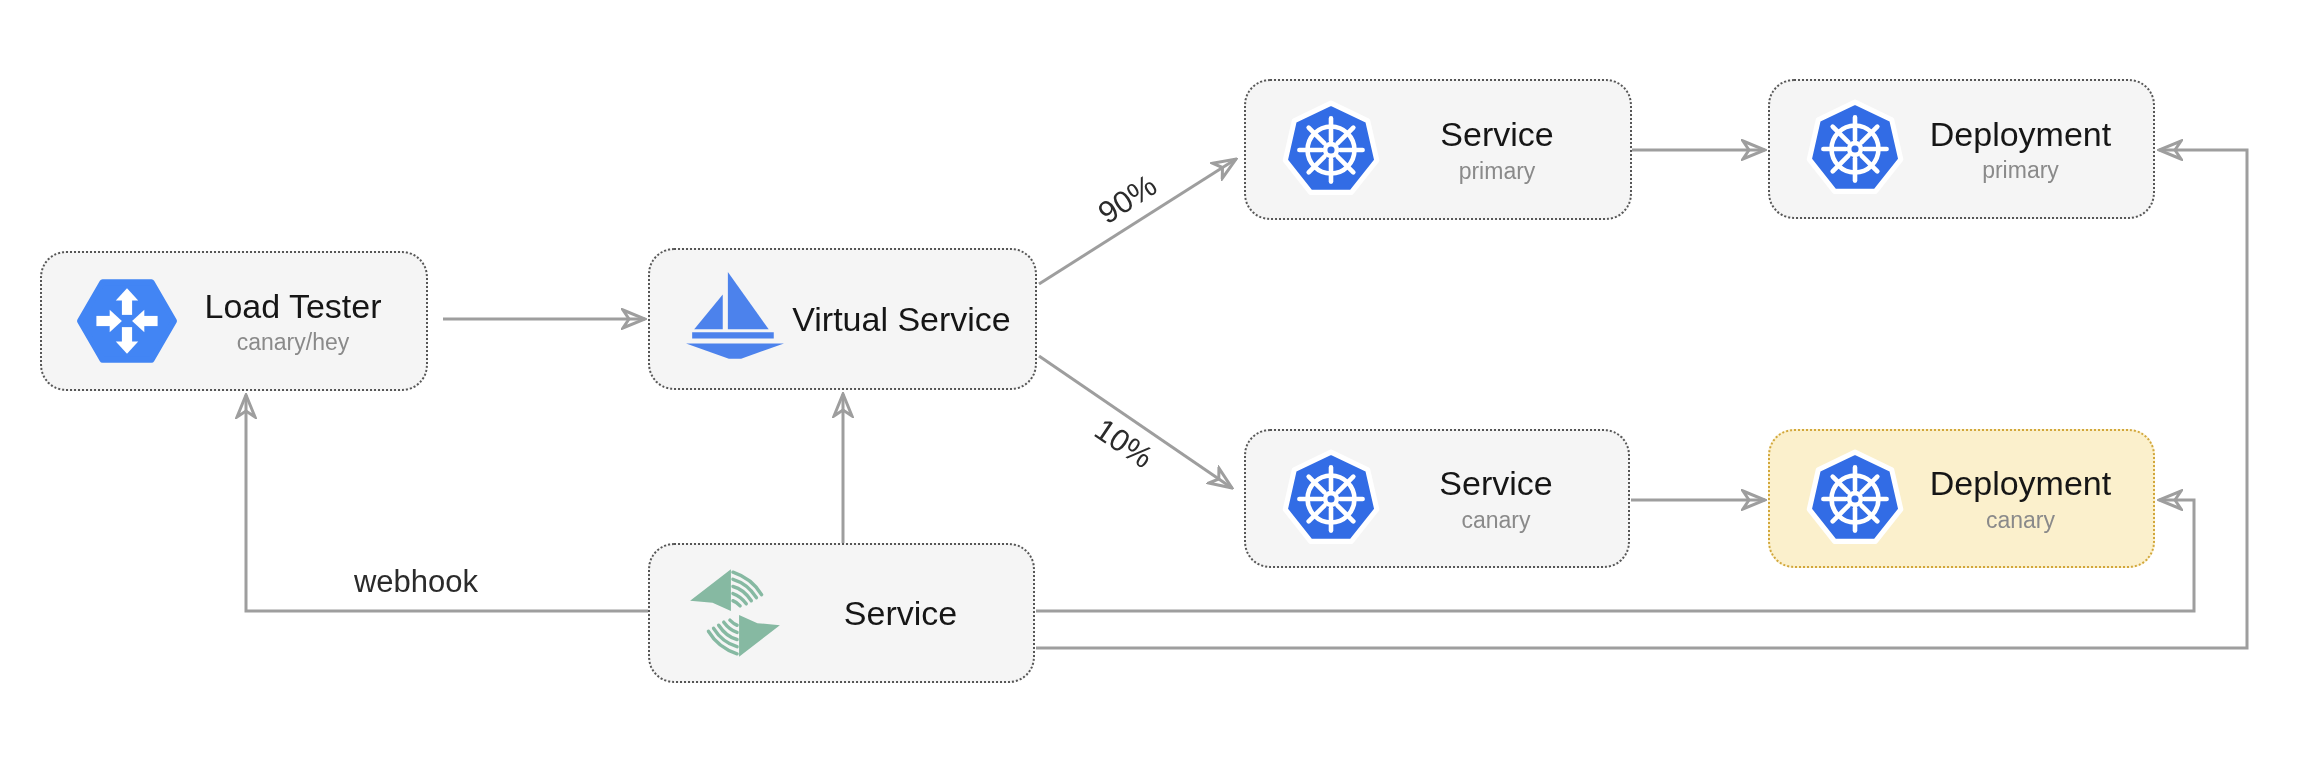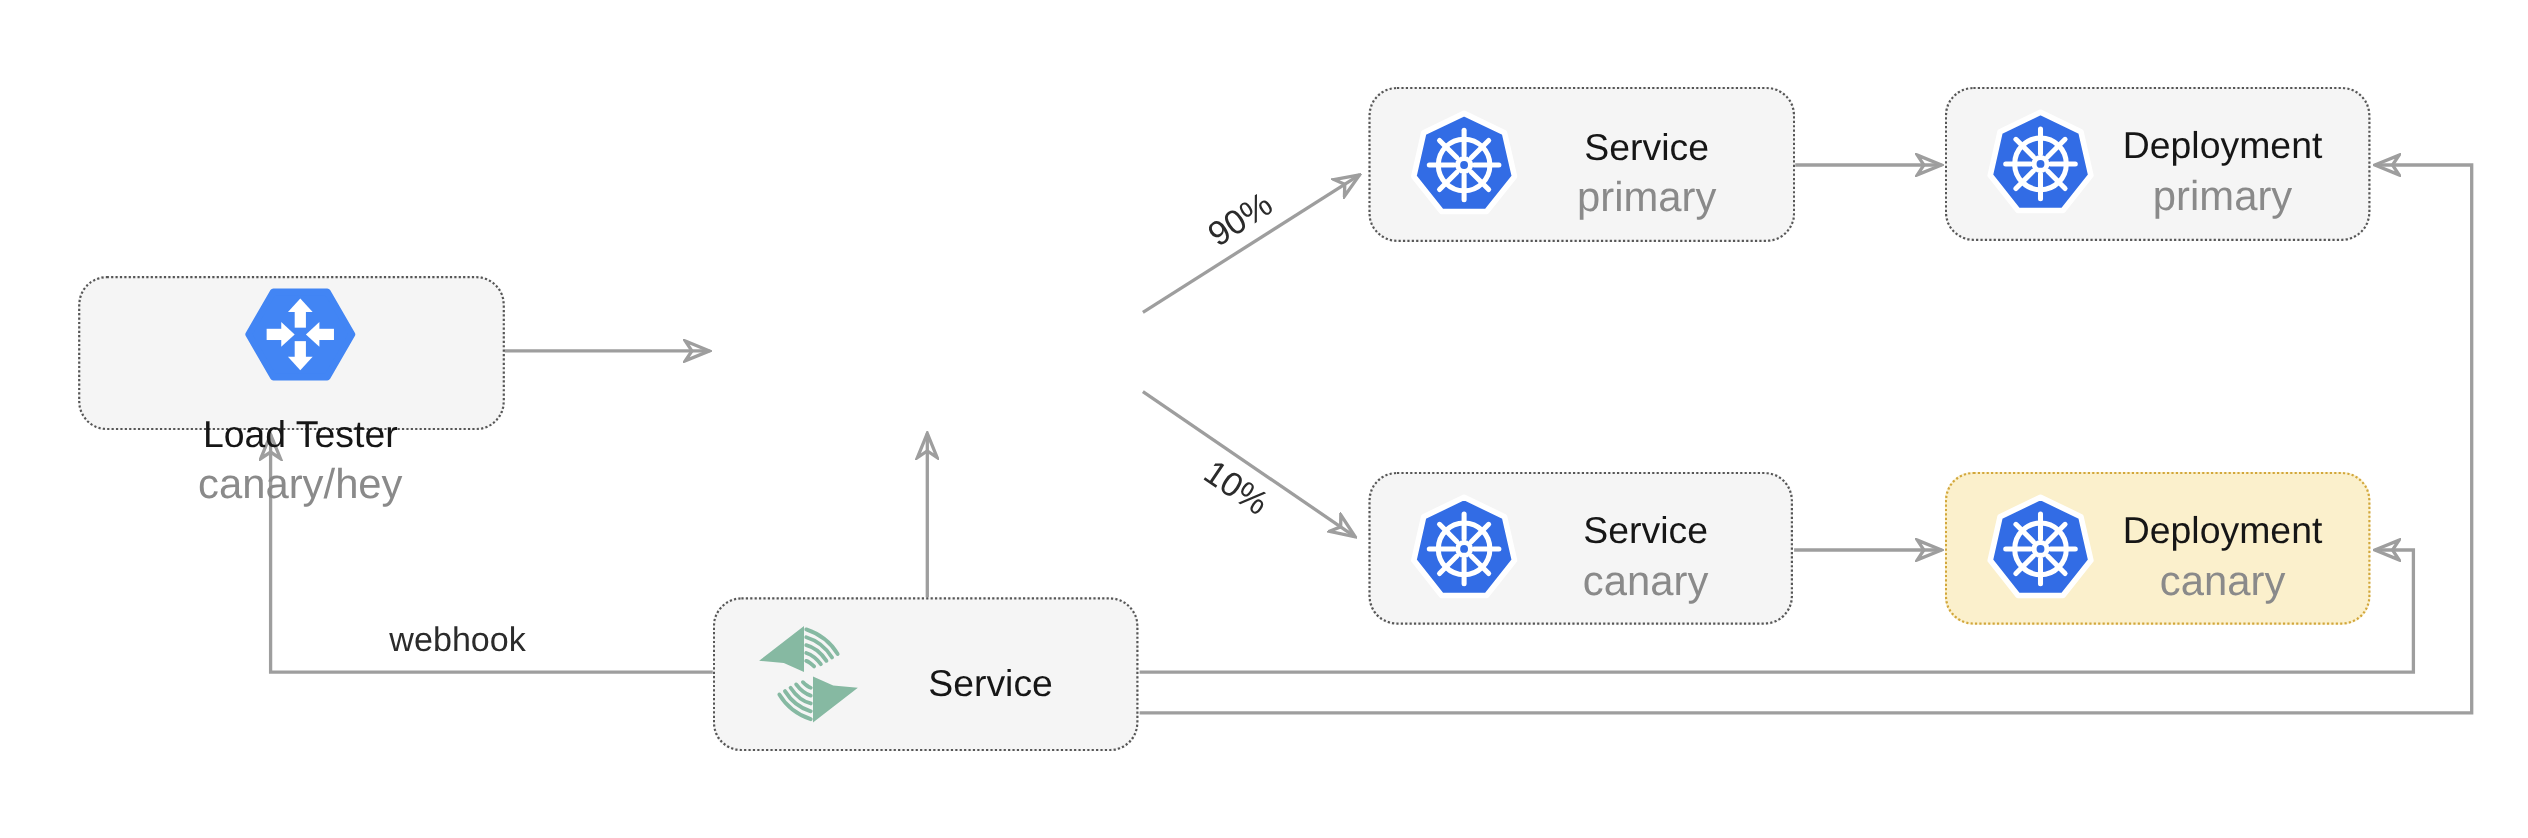--- a/index.html
+++ b/index.html
@@ -27,28 +27,28 @@
   }
   .node.highlight{
     background:#fbf0cc;
     border-color:#d2a73b;
   }
   .icon{flex:0 0 auto;width:102px;height:102px;display:flex;align-items:center;justify-content:center;}
   .icon svg{width:100%;height:100%;display:block;}
   .txt{
     flex:1 1 auto;
     display:flex;flex-direction:column;align-items:center;justify-content:center;
-    text-align:center;line-height:1.3;margin-top:18px;
+    text-align:center;line-height:1.3;
   }
   .title{font-size:34px;color:#161616;}
-  .subtitle{font-size:38px;color:#8a8a8a;}
+  .subtitle{font-size:23px;color:#8a8a8a;}
   .subtitle:empty{display:none;}
 
   
-  #n-load-tester       {left:71px;  top:251px; width:388px; height:140px;flex-direction:column;}
+  #n-load-tester       {left:40px;  top:251px; width:388px; height:140px;}
   #n-virtual-service   {left:648px; top:248px; width:389px; height:142px;}
   #n-service-primary   {left:1244px;top:79px;  width:388px; height:141px;}
   #n-deployment-primary{left:1768px;top:79px;  width:387px; height:140px;}
   #n-service-canary    {left:1244px;top:429px; width:386px; height:139px;}
   #n-deployment-canary {left:1768px;top:429px; width:387px; height:139px;}
   #n-flagger           {left:648px; top:543px; width:387px; height:140px;}
 </style>
 </head>
 <body>
 
@@ -91,20 +91,35 @@
             <rect x="66" y="45" width="14" height="10"></rect>
         </g>
       </svg>
     </span>
     <span class="txt">
       <span class="title">Load Tester</span>
       <span class="subtitle">canary/hey</span>
     </span>
   </div>
 
+  <div class="node" id="n-virtual-service">
+    <span class="icon">
+      <svg viewBox="0 0 100 100">
+        <g fill="#4c82ec">
+          <polygon points="10,60 38,26 38,60"></polygon>
+          <polygon points="43,4 83,60 43,60"></polygon>
+          <polygon points="8,63 88,63 88,69 8,69"></polygon>
+          <polygon points="2,74 98,74 56,89 44,89"></polygon>
+        </g>
+      </svg>
+    </span>
+    <span class="txt">
+      <span class="title">Virtual Service</span>
+    </span>
+  </div>
 
   <div class="node" id="n-service-primary">
     <span class="icon">
       <svg viewBox="0 0 100 100">
         <polygon points="50,4 86,21.3 94.9,60.2 70,91.5 30,91.5 5.2,60.2 14,21.3" fill="#326ce5" stroke="#ffffff" stroke-width="5" stroke-linejoin="round"></polygon>
         <g stroke="#ffffff" stroke-width="4.5" stroke-linecap="round" fill="none">
           <circle cx="50" cy="50" r="23"></circle>
           <line x1="59" y1="50" x2="81" y2="50"></line>
             <line x1="41" y1="50" x2="19" y2="50"></line>
           <line x1="50" y1="59" x2="50" y2="81"></line>

